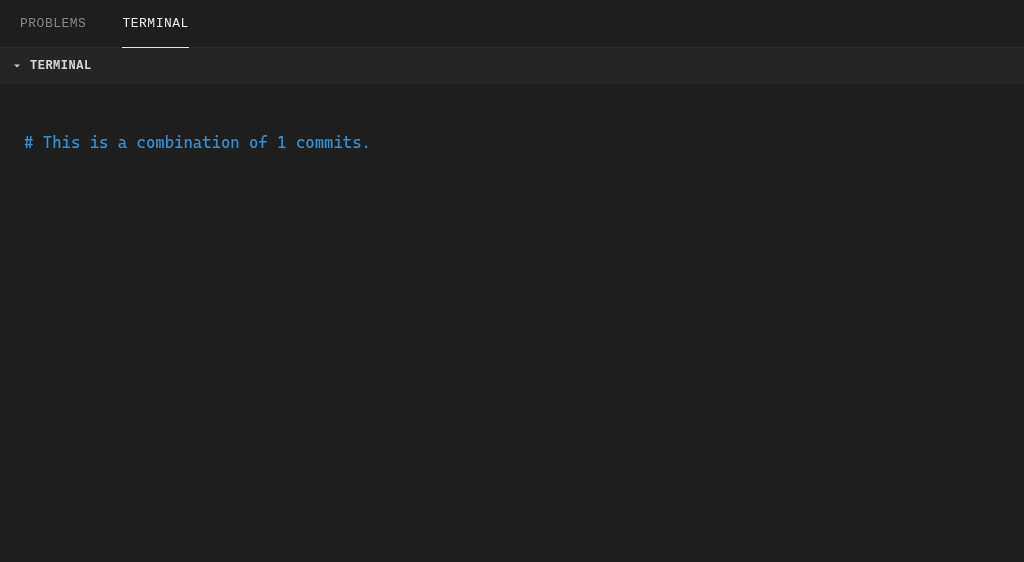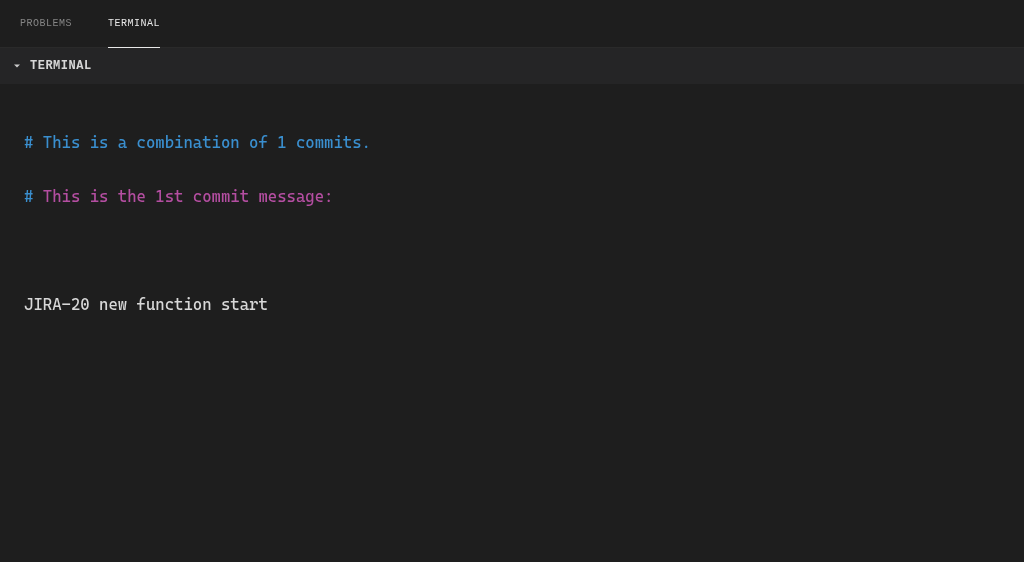--- a/index.html
+++ b/index.html
@@ -18,21 +18,21 @@
     .panel-tabs {
       display: flex;
       align-items: center;
       height: 48px;
       padding: 0 20px;
       gap: 36px;
       background-color: #1e1e1e;
       border-bottom: 1px solid #2a2a2a;
     }
     .tab {
-      font-size: 10px;
+      font-size: 13px;
       letter-spacing: 0.5px;
       color: #858585;
       cursor: pointer;
       padding: 8px 0;
       height: 48px;
       display: flex;
       align-items: center;
       border-bottom: 1px solid transparent;
     }
     .tab.active {
@@ -88,23 +88,21 @@
   <span class="chevron">
     <svg viewBox="0 0 16 16">
         <path d="M4 6 L8 10 L12 6 Z"></path>
       </svg>
   </span>
   <span class="section-title">TERMINAL</span>
 </div>
 
 <div class="terminal-content">
 <div><span class="c-comment"># </span><span class="c-comment">This is a combination of 1 commits.</span></div>
-<div><span class="c-comment"># </span><span class="c-magenta">This is the 1st commit message:</span></div>
 <div>&nbsp;</div>
-<div><span class="c-plain">JIRA-20 new function start</span></div>
 <div>&nbsp;</div>
 <div>&nbsp;</div>
 <div></div>
 
 
 
 
 
 
 

